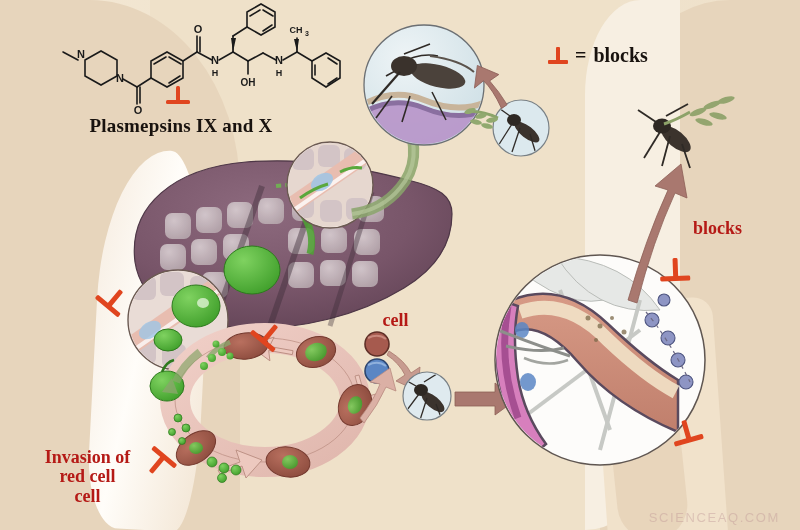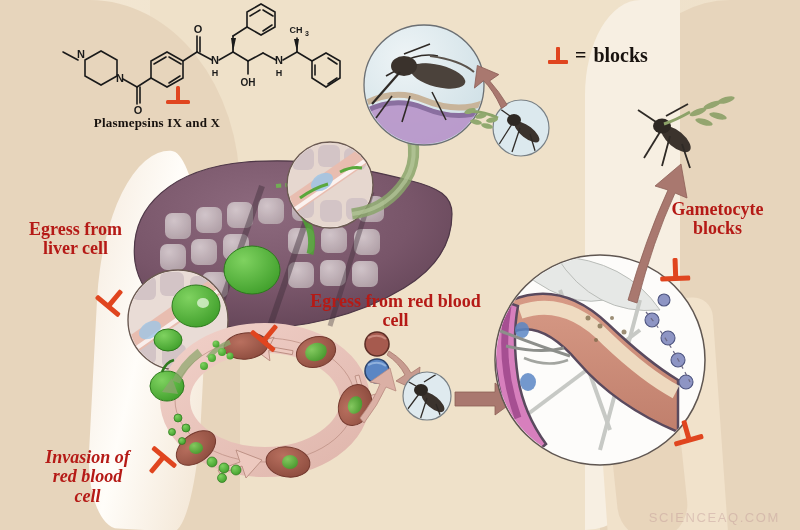--- a/index.html
+++ b/index.html
@@ -50,23 +50,23 @@
     background:linear-gradient(115deg,#f3e7d3 0%,#f0e3cd 40%,#eee0c9 100%);z-index:0;}
 
   
   #chem{position:absolute;left:45px;top:8px;width:320px;height:110px;z-index:12;}
 
   
   .lbl{position:absolute;z-index:30;font-weight:bold;line-height:1.08;text-align:center;}
   .lbl.red{color:#b51a16;}
   .lbl.black{color:#18120e;}
 
-  #lbl-plasmepsins{left:32px;top:116px;width:250px;font-size:13px;letter-spacing:.2px;}
+  #lbl-plasmepsins{left:56px;top:116px;width:250px;font-size:19px;letter-spacing:.2px;}
   #lbl-egress-liver{left:8px;top:220px;width:135px;font-size:18px;}
-  #lbl-invasion{left:10px;top:448px;width:155px;font-size:18px;font-style:italic;}
+  #lbl-invasion{left:10px;top:448px;width:155px;font-size:18px;}
   #lbl-egress-rbc{left:283px;top:292px;width:225px;font-size:18px;}
   #lbl-gametocyte{left:640px;top:200px;width:155px;font-size:18px;}
   #lbl-midgut{left:630px;top:455px;width:165px;font-size:18px;}
 
   
   #legend{position:absolute;left:548px;top:44px;z-index:32;display:flex;align-items:center;gap:7px;}
   #legend .eq{font-size:20px;font-weight:bold;color:#18120e;}
 
   
   .blocksym{position:relative;display:inline-block;}
@@ -502,38 +502,34 @@
     </g>
   </svg>
 
   <div class="inhib" style="left:166px;top:86px;width:24px;height:22px;">
     <i style="left:10px;top:0;width:4px;height:16px;"></i>
     <i style="left:0;top:14px;width:24px;height:4px;"></i>
   </div>
 
   <div class="lbl black" id="lbl-plasmepsins">Plasmepsins IX and X</div>
 
-  <div class="lbl red" id="lbl-egress-liver">
-    <span>Egress from</span><br>
-    <span>liver cell</span>
-  </div>
 
   <div class="lbl red" id="lbl-invasion">
     <span>Invasion of</span><br>
-    <span>red blood</span><br>
+    <span>red cell</span><br>
     <span>cell</span>
   </div>
 
   <div class="lbl red" id="lbl-egress-rbc">
-    <span>Egress from red blood</span><br>
+    <br>
     <span>cell</span>
   </div>
 
   <div class="lbl red" id="lbl-gametocyte">
-    <span>Gametocyte</span><br>
+    <br>
     <span>blocks</span>
   </div>
 
 
   <div id="legend">
     <span class="blocksym" style="width:20px;height:22px;">
       <i style="left:8px;top:2px;width:4px;height:15px;"></i>
       <i style="left:0;top:15px;width:20px;height:4px;"></i>
     </span>
     <span class="eq">=</span>

